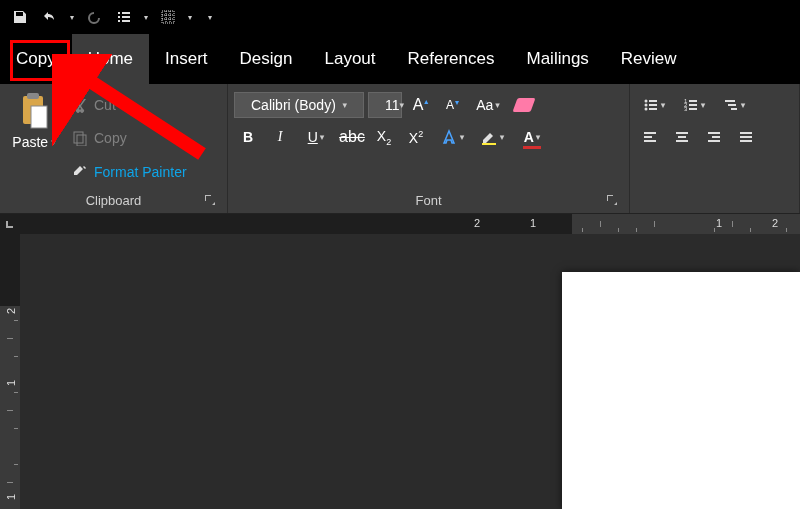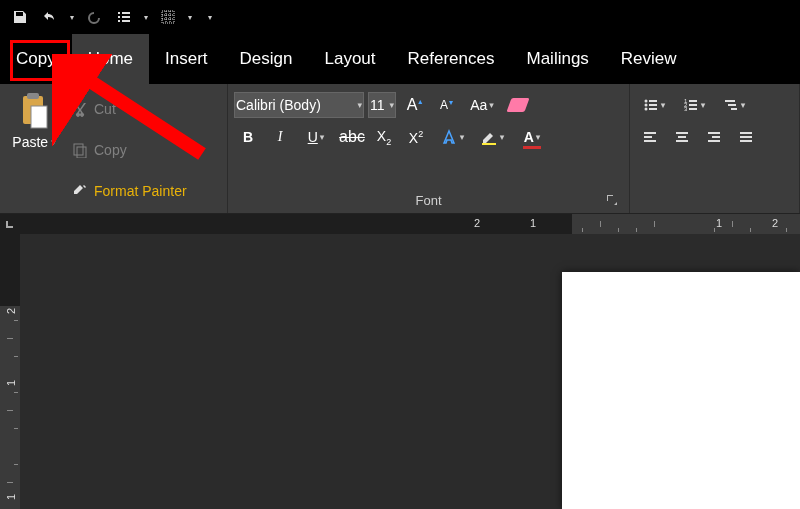--- a/index.html
+++ b/index.html
@@ -24,27 +24,27 @@
   .group-label { height: 22px; font-size: 13px; color: #d0d0d0; text-align: center; display: flex; align-items: center; justify-content: center; position: relative; }
   .group-launcher { position: absolute; right: 4px; bottom: 3px; width: 14px; height: 14px; cursor: pointer; }
   .group-launcher svg { fill: #bbb; }
 
   
   .clip-left { display: flex; flex-direction: column; align-items: center; width: 56px; cursor: pointer; }
   .clip-left svg { margin-top: 4px; }
   .clip-left-label { font-size: 14px; color: #fff; margin-top: 2px; display:flex; align-items:center; gap:3px;}
   .clip-right { display: flex; flex-direction: column; justify-content: space-around; margin-left: 6px; }
   .clip-btn { display: flex; align-items: center; gap: 6px; font-size: 14px; color: #808080; height: 26px; padding: 0 4px; cursor: pointer; }
-  .clip-btn.enabled { color: #eab308; }
+  .clip-btn.enabled { color: #0ea5e9; }
   .clip-btn svg { flex-shrink: 0; }
 
   
   .font-group .group-body { flex-direction: column; gap: 6px; padding-top: 4px; }
   .font-row { display: flex; align-items: center; gap: 4px; }
-  .combo { background: #555; border: 1px solid #666; height: 26px; display: flex; align-items: center; padding: 0 1px; font-size: 14px; color: #fff; cursor: pointer; }
+  .combo { background: #555; border: 1px solid #666; height: 26px; display: flex; align-items: center; padding: 0 16px; font-size: 14px; color: #fff; cursor: pointer; }
   .combo.font-name { width: 130px; justify-content: space-between; }
   .combo.font-size { width: 28px; justify-content: space-between; }
   .caret { font-size: 9px; color: #ccc; }
   .ico-btn { width: 28px; height: 26px; display: flex; align-items: center; justify-content: center; cursor: pointer; }
   .ico-btn.wdd { width: 36px; gap: 2px; }
   .ico-btn span.lbl { font-size: 14px; color: #fff; }
   .ico-btn svg { fill: #e0e0e0; }
   .grow-a { font-size: 16px; color: #fff; position: relative; }
   .grow-a .tri-up { font-size: 8px; color: #4aa3ff; position: relative; top:-6px; left:1px;}
   .shrink-a { font-size: 12px; color: #fff; position: relative; }
@@ -162,20 +162,28 @@
           <span>Copy</span>
         </div>
         <div class="clip-btn enabled">
           <svg width="16" height="16" viewBox="0 0 16 16">
               <path fill="#e0e0e0" d="M2 8l6-6 3 3-6 6H2V8zm9-5l2 2 1-1-2-2-1 1z"></path>
             </svg>
           <span>Format Painter</span>
         </div>
       </div>
     </div>
+    <div class="group-label">
+      <span>Clipboard</span>
+      <div class="group-launcher">
+        <svg width="12" height="12" viewBox="0 0 12 12">
+            <path d="M1 1h6v1H2v5H1V1zm3 3l7 7M8 11h3V8"></path>
+          </svg>
+      </div>
+    </div>
   </div>
 
   <div class="group font-group" style="width:402px">
     <div class="group-body">
       <div class="font-row">
         <div class="combo font-name">
           <span>Calibri (Body)</span>
             <span class="caret">▾</span>
         </div>
         <div class="combo font-size">

